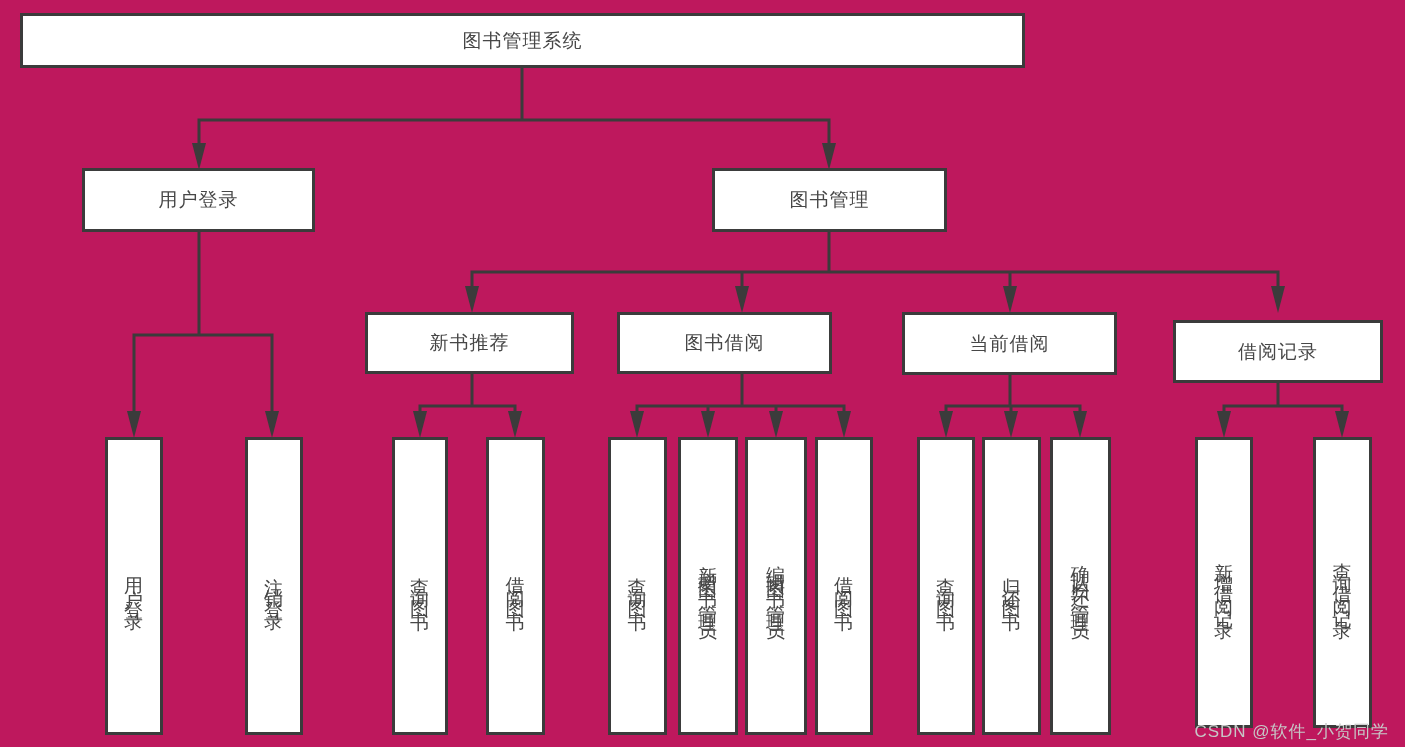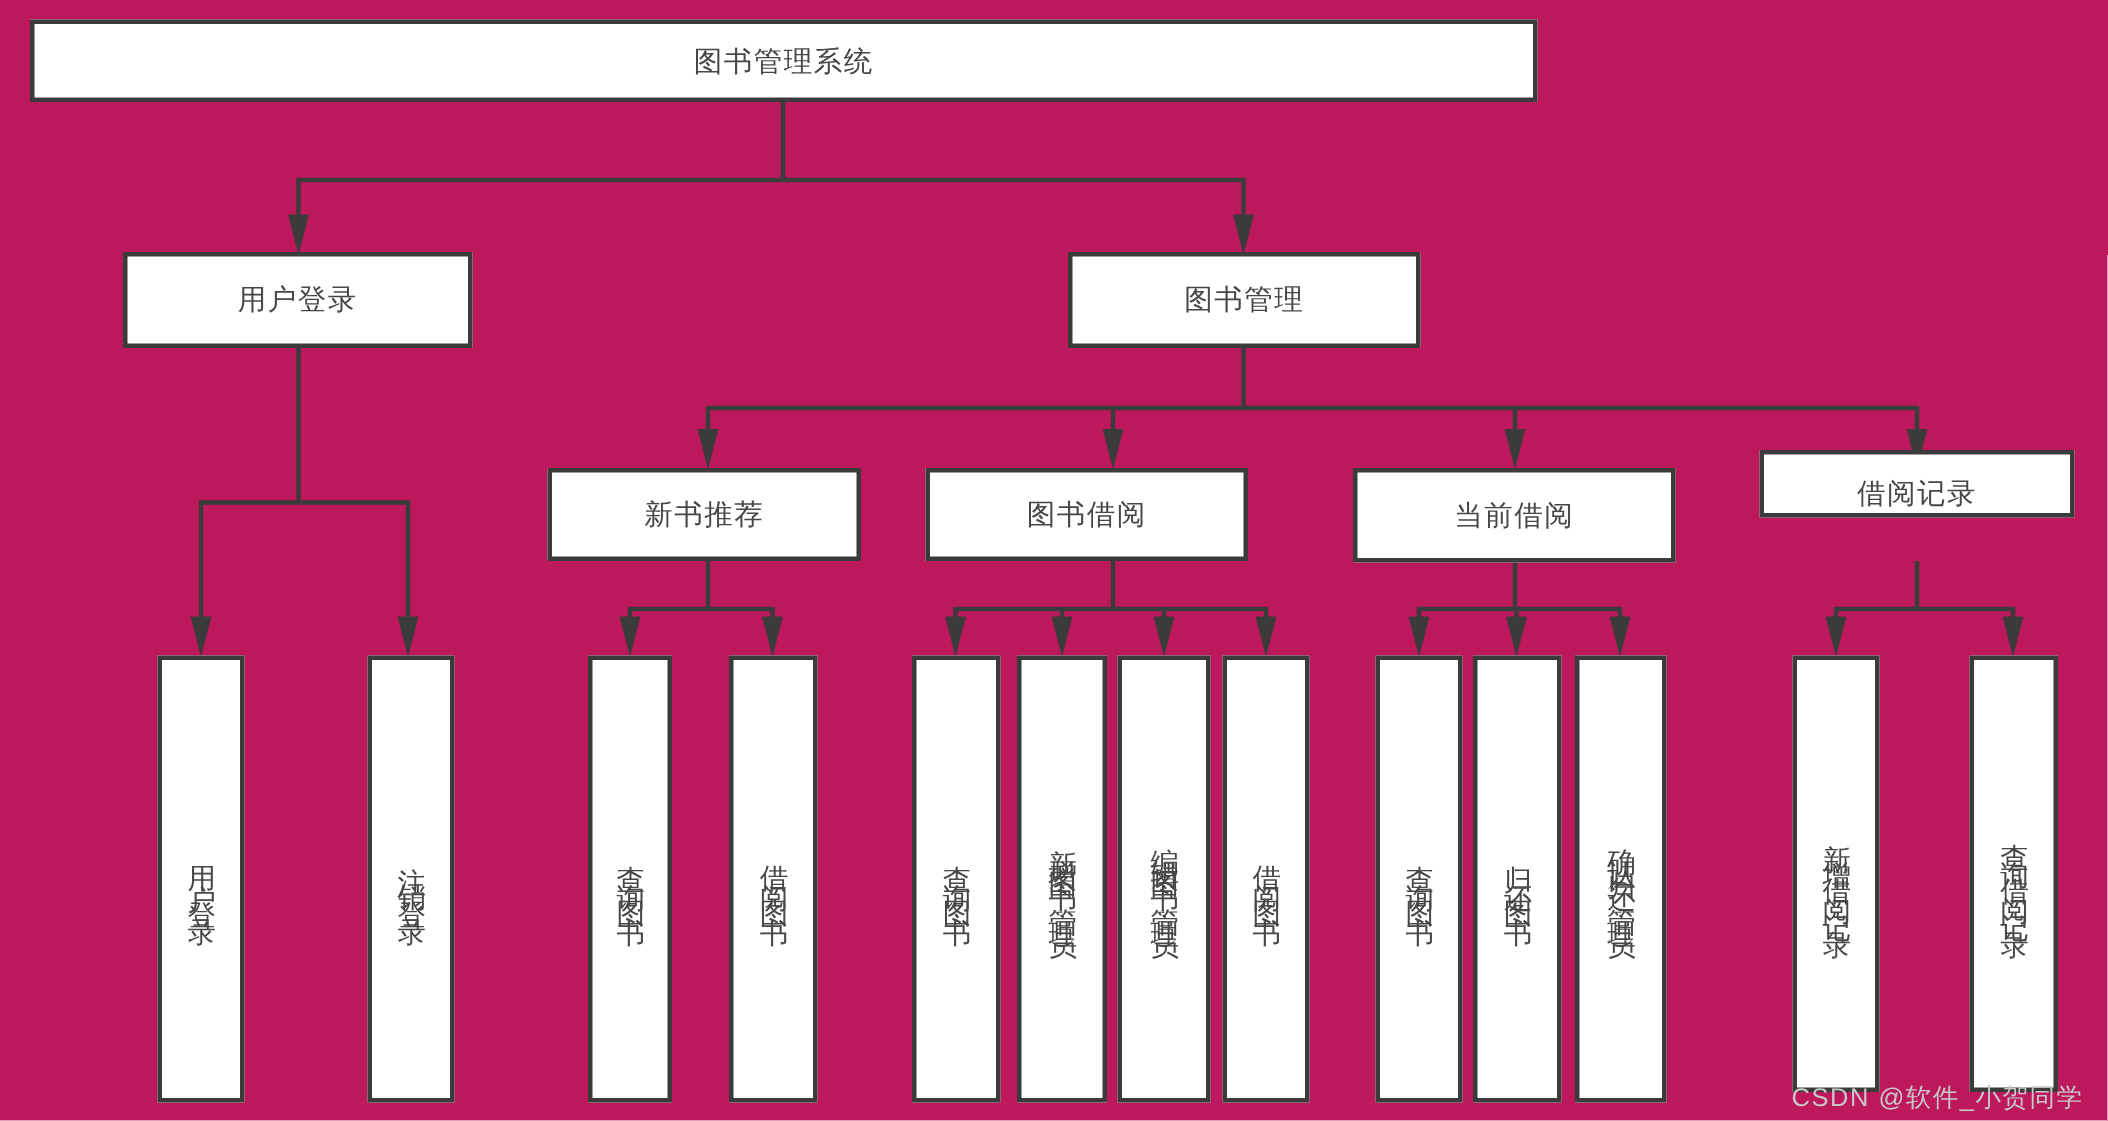--- a/index.html
+++ b/index.html
@@ -103,21 +103,21 @@
 
   <div class="box h" style="left:365px;top:312px;width:209px;height:62px;">
     <span>新书推荐</span>
   </div>
   <div class="box h" style="left:617px;top:312px;width:215px;height:62px;">
     <span>图书借阅</span>
   </div>
   <div class="box h" style="left:902px;top:312px;width:215px;height:63px;">
     <span>当前借阅</span>
   </div>
-  <div class="box h" style="left:1173px;top:300px;width:210px;height:45px;align-items:flex-end;">
+  <div class="box h" style="left:1173px;top:320px;width:210px;height:63px;">
     <span>借阅记录</span>
   </div>
 
   <div class="box v" style="left:105px;width:58px;">
     <span>用户登录</span>
   </div>
   <div class="box v" style="left:245px;width:58px;">
     <span>注销登录</span>
   </div>
 

